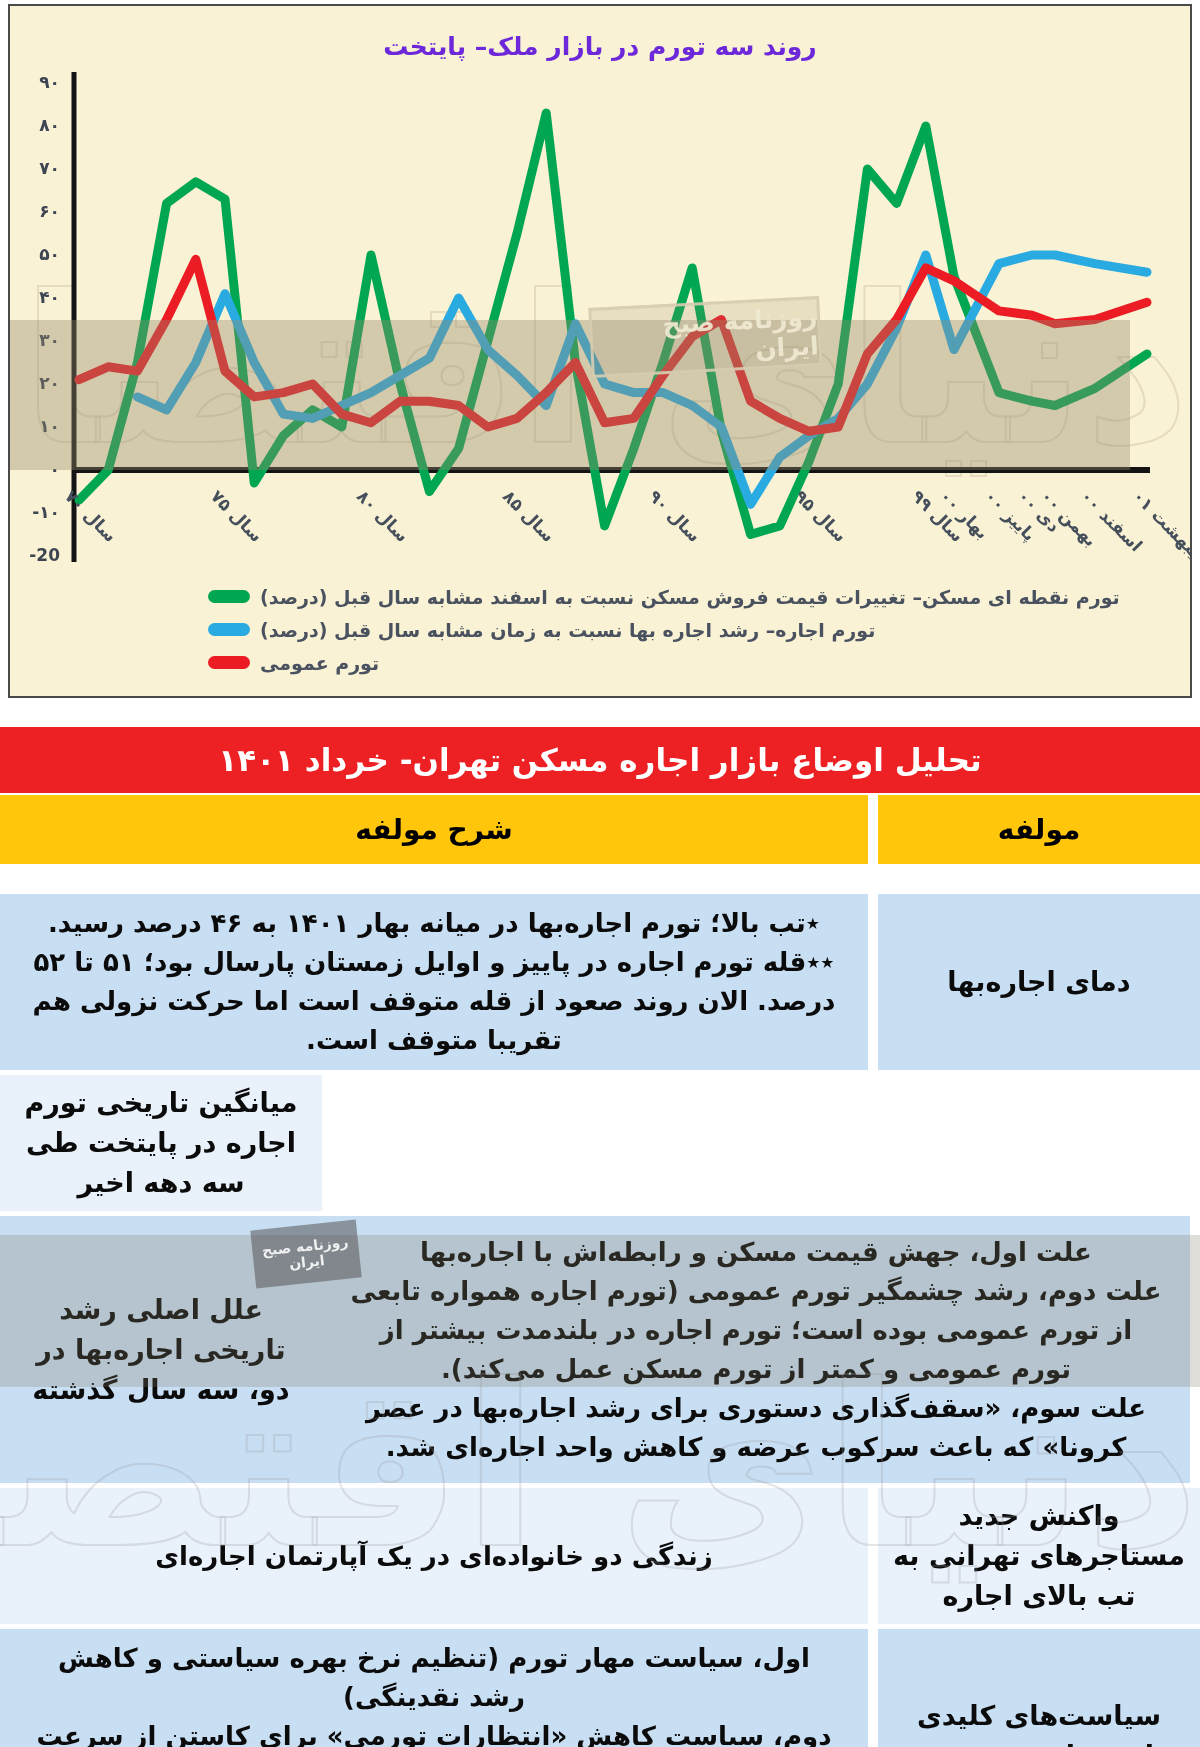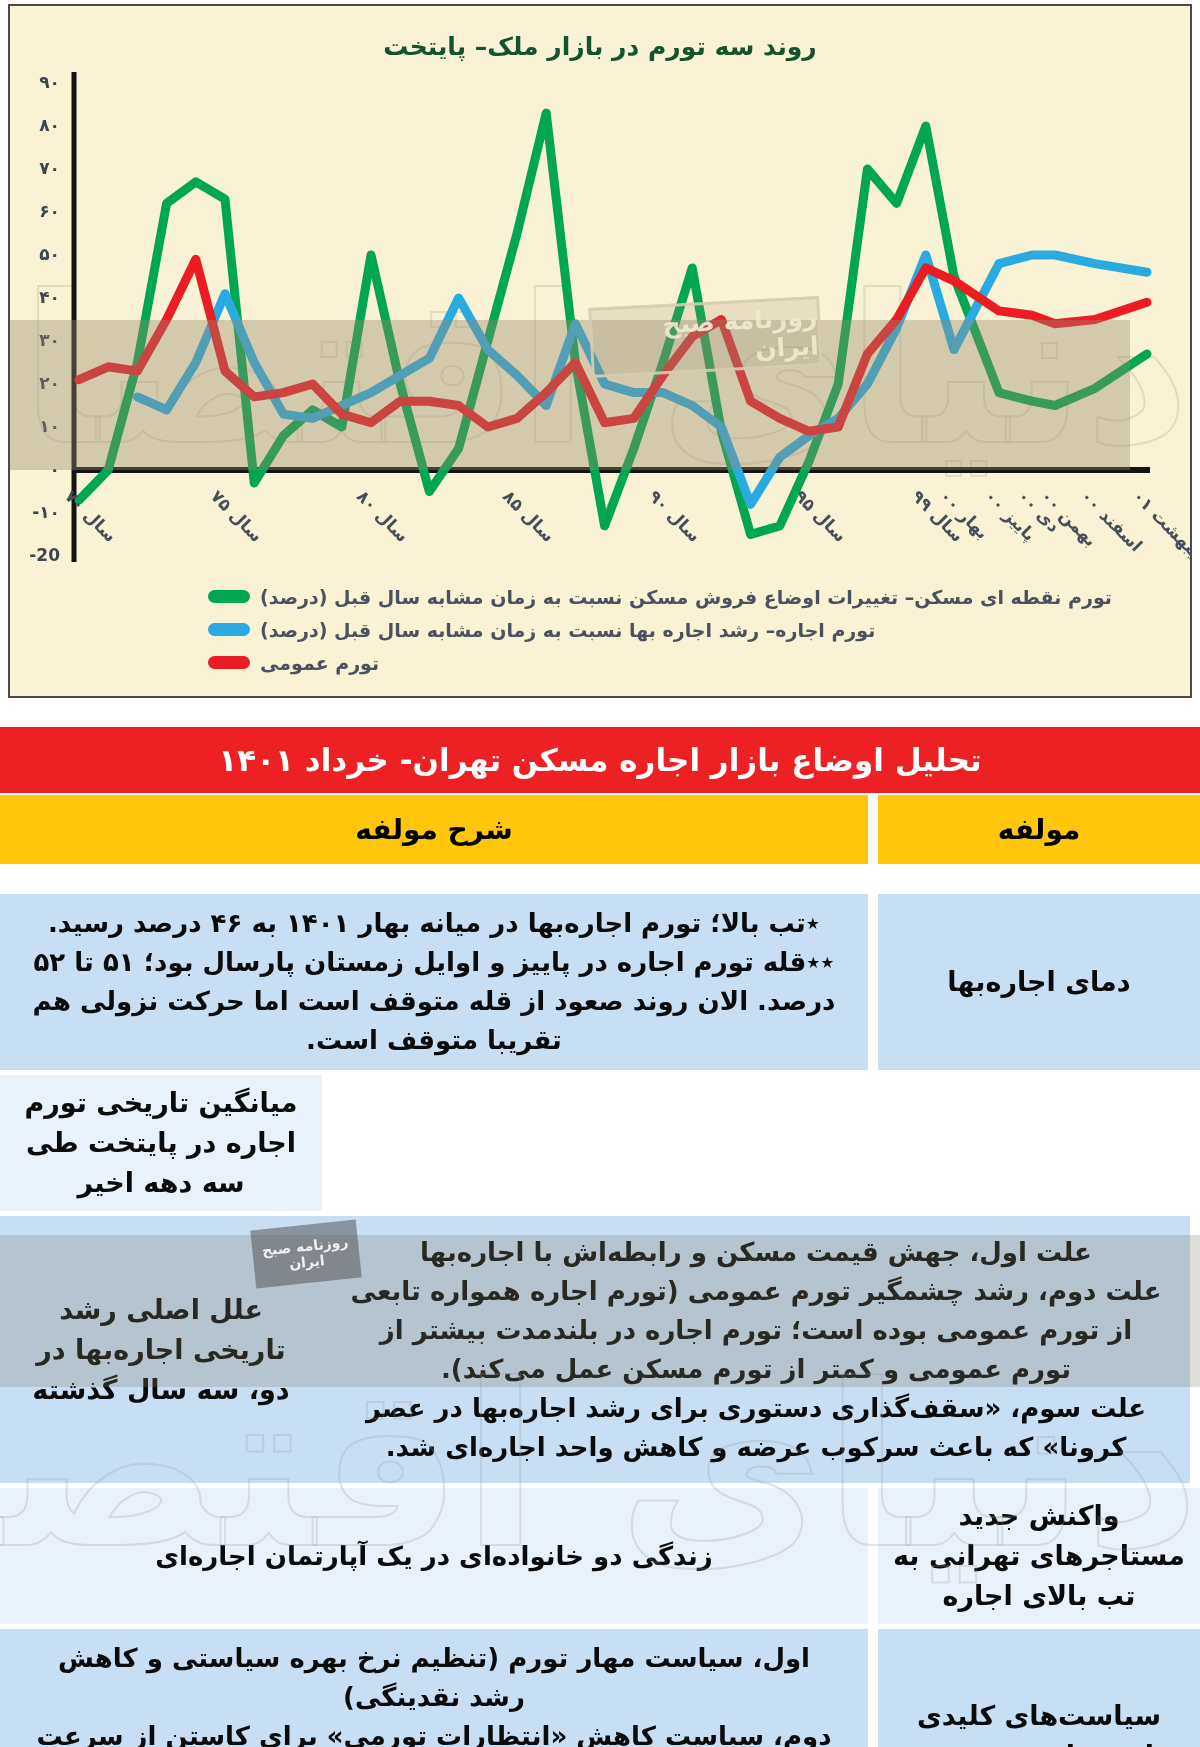--- a/index.html
+++ b/index.html
@@ -59,21 +59,21 @@
          color:transparent;-webkit-text-stroke:2px rgba(150,150,150,0.5);
          opacity:.5;z-index:6;pointer-events:none;}
 </style>
 </head>
 <body>
 
 <div class="page">
 
   <div class="chart-panel" style="background: rgb(250, 242, 212);">
     <div class="wm-big">دنیای اقتصاد</div>
-    <div class="chart-title" style="color: #14532d;">روند سه تورم در بازار ملک– پایتخت</div>
+    <div class="chart-title" style="color: #6d28d9;">روند سه تورم در بازار ملک– پایتخت</div>
     <svg id="plot-svg" width="1184" height="694">
         <line x1="64" y1="66" x2="64" y2="556" stroke="#141414" stroke-width="5"></line>
         <line x1="62" y1="464" x2="1140" y2="464" stroke="#141414" stroke-width="6"></line>
         <polyline points="69.0,494.1 98.2,464.0 127.4,356.5 156.6,197.4 185.8,175.9 215.0,193.1 244.2,476.9 273.4,429.6 302.6,403.8 331.8,421.0 361.0,249.0 390.2,378.0 419.4,485.5 448.6,442.5 477.8,335.0 507.0,227.5 536.2,107.1 565.4,356.5 594.6,519.9 623.8,442.5 653.0,356.5 682.2,261.9 711.4,425.3 740.6,528.5 769.8,519.9 799.0,455.4 828.2,378.0 857.4,163.0 886.6,197.4 915.8,120.0 944.0,270.5 989.0,386.6 1022.0,395.2 1045.0,399.5 1085.0,382.3 1137.0,347.9" fill="none" stroke="#00A651" stroke-width="9" stroke-linejoin="round" stroke-linecap="round"></polyline>
         <polyline points="127.4,390.9 156.6,403.8 185.8,356.5 215.0,287.7 244.2,356.5 273.4,408.1 302.6,412.4 331.8,399.5 361.0,386.6 390.2,369.4 419.4,352.2 448.6,292.0 477.8,343.6 507.0,369.4 536.2,399.5 565.4,317.8 594.6,378.0 623.8,386.6 653.0,386.6 682.2,399.5 711.4,421.0 740.6,498.4 769.8,451.1 799.0,429.6 828.2,412.4 857.4,378.0 886.6,322.1 915.8,249.0 944.0,343.6 989.0,257.6 1022.0,249.0 1045.0,249.0 1085.0,257.6 1137.0,266.2" fill="none" stroke="#29ABE2" stroke-width="9" stroke-linejoin="round" stroke-linecap="round"></polyline>
         <polyline points="69.0,373.7 98.2,360.8 127.4,365.1 156.6,313.5 185.8,253.3 215.0,365.1 244.2,390.9 273.4,386.6 302.6,378.0 331.8,408.1 361.0,416.7 390.2,395.2 419.4,395.2 448.6,399.5 477.8,421.0 507.0,412.4 536.2,386.6 565.4,356.5 594.6,416.7 623.8,412.4 653.0,369.4 682.2,330.7 711.4,313.5 740.6,395.2 769.8,412.4 799.0,425.3 828.2,421.0 857.4,347.9 886.6,313.5 915.8,261.9 944.0,274.8 989.0,304.9 1022.0,309.2 1045.0,317.8 1085.0,313.5 1137.0,296.3" fill="none" stroke="#EC1C24" stroke-width="9" stroke-linejoin="round" stroke-linecap="round"></polyline>
       </svg>
     <div id="yticks">
         <div class="ytick" dir="ltr" style="top: 66px;">۹۰</div>
         <div class="ytick" dir="ltr" style="top: 109px;">۸۰</div>
@@ -101,21 +101,21 @@
         <div class="xtick" style="left: 1018px; top: 480px;">دی ۰۰</div>
         <div class="xtick" style="left: 1041px; top: 480px;">بهمن ۰۰</div>
         <div class="xtick" style="left: 1081px; top: 480px;">اسفند ۰۰</div>
         <div class="xtick" style="left: 1133px; top: 480px;">اردیبهشت ۰۱</div>
       </div>
     <div class="band"></div>
     <div class="press-chip">روزنامه صبح ایران</div>
     <div class="legend">
       <div class="legend-row">
         <span class="pill" style="background: rgb(0, 166, 81);"></span>
-        <span class="legend-label">تورم نقطه ای مسکن– تغییرات اوضاع فروش مسکن نسبت به زمان مشابه سال قبل (درصد)</span>
+        <span class="legend-label">تورم نقطه ای مسکن– تغییرات قیمت فروش مسکن نسبت به اسفند مشابه سال قبل (درصد)</span>
       </div>
       <div class="legend-row">
         <span class="pill" style="background: rgb(41, 171, 226);"></span>
         <span class="legend-label">تورم اجاره– رشد اجاره بها نسبت به زمان مشابه سال قبل (درصد)</span>
       </div>
       <div class="legend-row">
         <span class="pill" style="background: rgb(236, 28, 36);"></span>
         <span class="legend-label">تورم عمومی</span>
       </div>
     </div>

